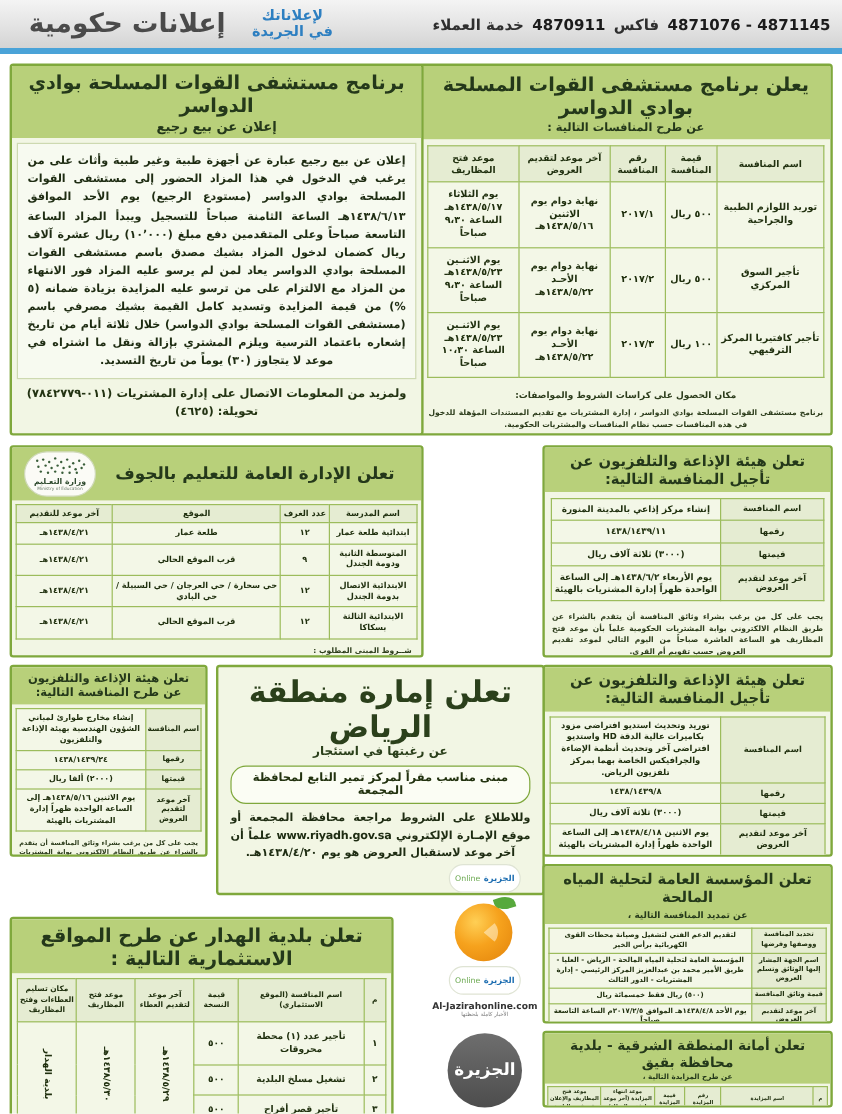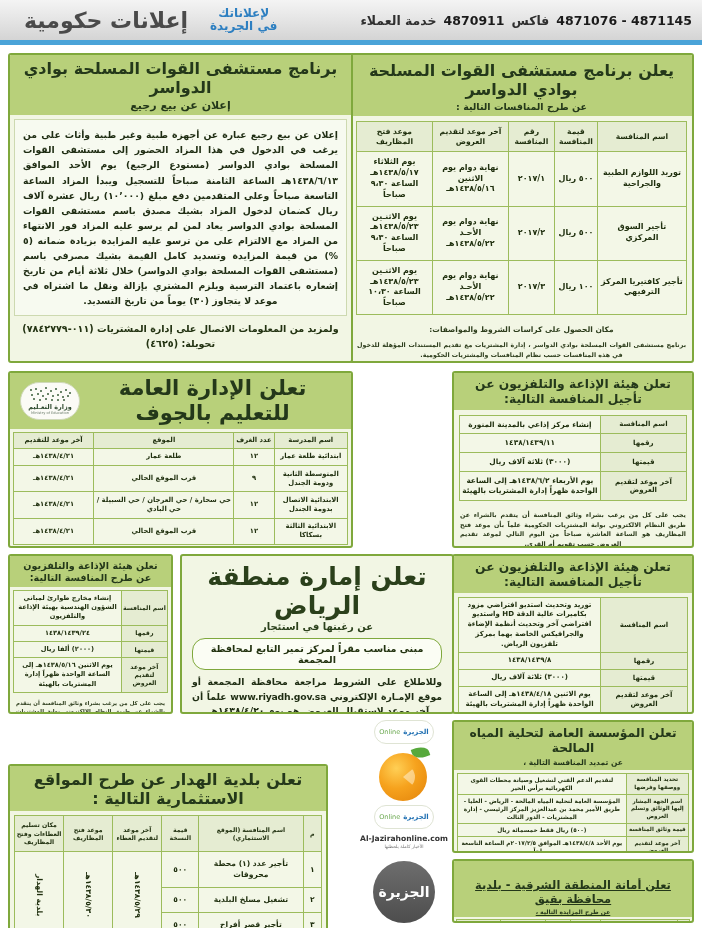--- a/index.html
+++ b/index.html
@@ -93,21 +93,21 @@
   }
   #boxAuction .contact {
     text-align:center; font-size:9.6px; font-weight:bold; color:#233312;
     line-height:1.55; padding:2px 4px 4px;
   }
 
   
   #boxEdu { left:8px; top:371px; width:345px; height:177px; }
   #boxEdu .bx-head { display:flex; flex-direction:row-reverse; align-items:center; padding:3px 6px; }
   #boxEdu .edu-txt { flex:1 1 auto; text-align:center; }
-  #boxEdu .edu-txt .t1 { font-size:21px; }
+  #boxEdu .edu-txt .t1 { font-size:14px; }
   #boxEdu .edu-txt .t2 { font-size:9.7px; }
   .moe-logo {
     width:60px; height:38px; background:#fbfbf6; border:1px solid #cfd9b8;
     border-radius:19px; display:flex; flex-direction:column;
     align-items:center; justify-content:center; margin-left:4px; flex:0 0 auto;
   }
   .moe-dots { width:44px; height:15px; position:relative; }
   .moe-dots i {
     position:absolute; width:2px; height:2px; background:#3a5e3a; border-radius:50%;
   }
@@ -131,21 +131,21 @@
 
   
   #boxRtv3 { left:8px; top:554px; width:165px; height:160px; }
   #boxRtv3 .bx-head .t1 { font-size:9.6px; line-height:1.25; }
   #boxRtv3 table.gt th { font-size:6.2px; width:30%; padding:3px 1px; }
   #boxRtv3 table.gt td { font-size:6.6px; padding:3px 2px; line-height:1.4; }
   #boxRtv3 td.nm { font-size:8px; }
   #boxRtv3 .note { font-size:5.4px; line-height:1.45; }
 
   
-  #boxRiyadh { left:180px; top:554px; width:274px; height:160px; background:#f2f6e4; }
+  #boxRiyadh { left:180px; top:554px; width:274px; height:192px; background:#f2f6e4; }
   #boxRiyadh .ry-t1 { text-align:center; font-size:25px; font-weight:bold; color:#2b401b; margin-top:6px; letter-spacing:-.5px; }
   #boxRiyadh .ry-t2 { text-align:center; font-size:10px; font-weight:bold; color:#2b401b; margin-top:1px; }
   #boxRiyadh .ry-pill {
     margin:6px 10px 0; border:1.5px solid #7fa83c; border-radius:13px;
     background:#fbfdf4; text-align:center; padding:4px 6px;
     font-size:9.6px; font-weight:bold; color:#22320f;
   }
   #boxRiyadh .ry-body {
     padding:5px 10px 0; font-size:9.3px; font-weight:bold; line-height:1.58;
     color:#1e2c12; text-align:justify; text-align-last:center;
@@ -154,21 +154,21 @@
 
   
   #boxWater { right:8px; top:720px; width:242px; height:133px; }
   #boxWater .bx-head .t1 { font-size:12.3px; }
   #boxWater .bx-head .t2 { font-size:7.5px; }
   #boxWater table.gt th { font-size:5.6px; width:27%; padding:2px 1px; line-height:1.3; }
   #boxWater table.gt td { font-size:5.8px; padding:2px 2px; line-height:1.4; }
 
   
   #boxBaqiq { right:8px; top:859px; width:242px; height:64px; }
-  #boxBaqiq .bx-head { padding:18px 4px 2px;text-decoration:underline; }
+  #boxBaqiq .bx-head { padding:4px 4px 2px; }
   #boxBaqiq .bx-head .t1 { font-size:11.4px; }
   #boxBaqiq .bx-head .t2 { font-size:6px; }
   #boxBaqiq table.gt th { font-size:4.4px; padding:2px 1px; line-height:1.3; }
 
   
   #boxHadar { left:8px; top:764px; width:320px; height:203px; }
   #boxHadar .bx-head .t1 { font-size:16px; }
   #boxHadar table.gt th { font-size:6.2px; padding:5px 1px; line-height:1.35; }
   #boxHadar table.gt td { font-size:7.6px; padding:7px 2px; }
   #boxHadar td.vert {

